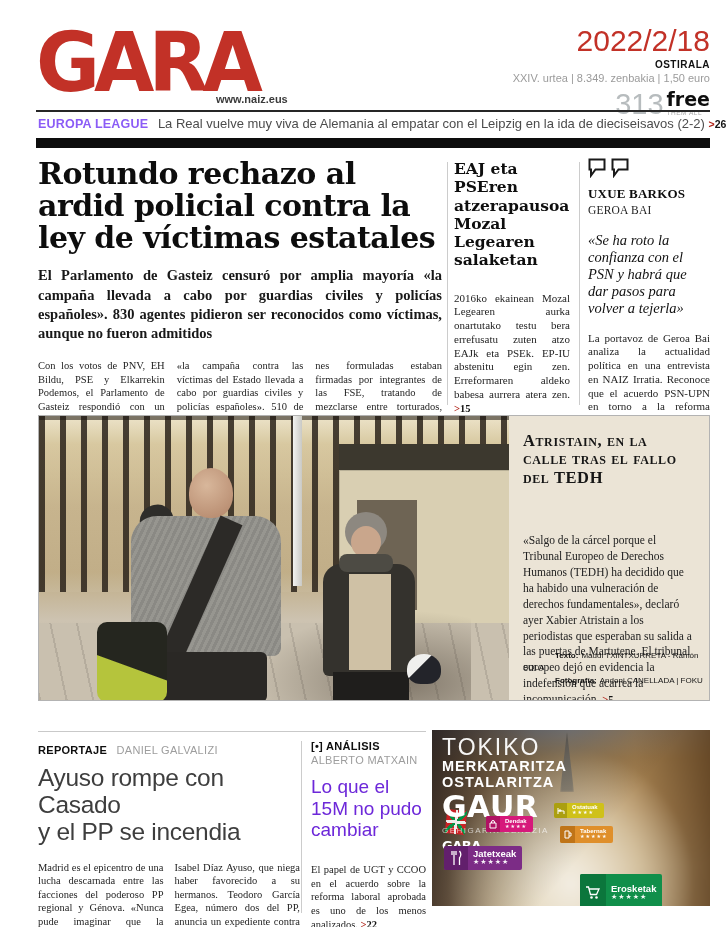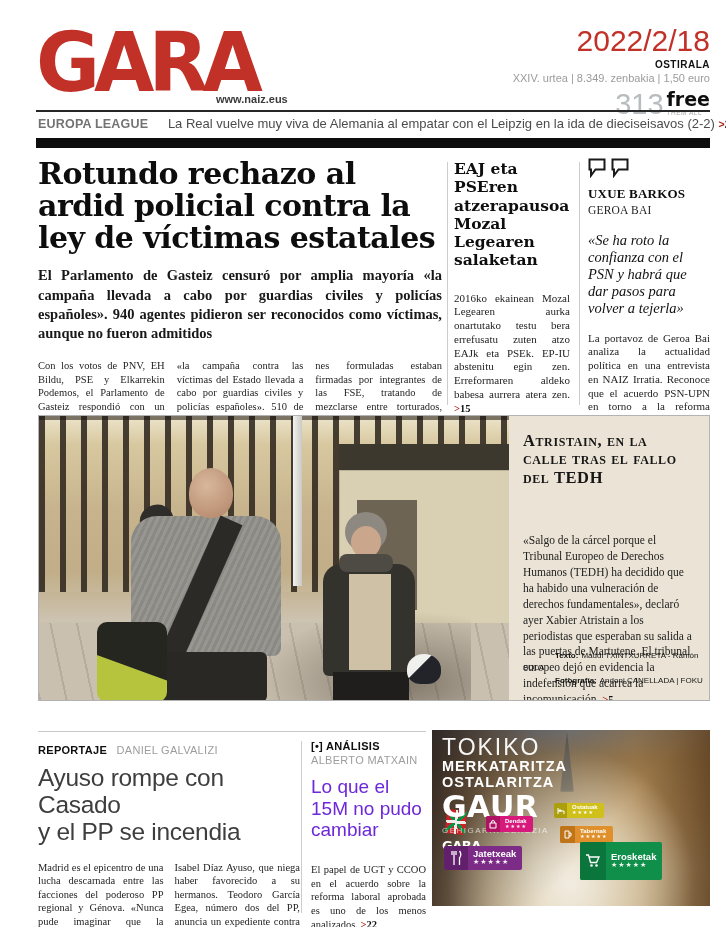--- a/index.html
+++ b/index.html
@@ -21,21 +21,21 @@
   .mast-date { font-size:30px; color:#c23127; letter-spacing:0px; line-height:1; }
   .mast-day { font-size:10px; font-weight:bold; color:#111; margin-top:3px; letter-spacing:.5px;}
   .mast-edition { font-size:11px; color:#9b9b9b; margin-top:2px; }
   .mast-free { margin-top:6px; display:flex; justify-content:flex-end; align-items:flex-start; gap:3px;}
   .free-num { font-size:29px; color:#b7bcbe; line-height:1; }
   .free-word { font-family:"DejaVu Sans", sans-serif; font-weight:bold; font-size:19px; line-height:1; color:#0e0e0e; }
   .free-sub { font-size:6.5px; color:#a8a8a8; letter-spacing:.5px; text-align:left;}
   .rule-thin { position:absolute; left:36px; right:16px; top:110px; height:2px; background:#262626; }
   
   .europa { position:absolute; left:38px; right:16px; top:116px; font-size:13px; color:#4c4c4c; white-space:nowrap; }
-  .europa b { font-size:12.5px; color:#737373; letter-spacing:.2px; margin-right:16px;}
+  .europa b { font-size:12.5px; color:#8b5cf6; letter-spacing:.2px; margin-right:6px;}
   .ref { font-weight:bold; color:#141414; font-size:10.5px; }
   .ref .arrow { font-style:normal; color:#b02318; font-weight:bold; }
   .rule-thick { position:absolute; left:36px; right:16px; top:138px; height:10px; background:#0d0d0d; }
   .lead { position:absolute; left:38px; top:158px; width:404px; }
   .lead-headline {
     font-family:"DejaVu Serif", serif; font-weight:bold; font-size:30px;
     line-height:1.07; color:#0d0d0d; letter-spacing:-0.5px;
   }
   .lead-stand {
     margin-top:12px; font-family:"Liberation Serif", serif; font-weight:bold;
@@ -141,21 +141,21 @@
   .tag-pink  { left:54px; top:86px; height:16px; background:#d6197b; }
   .tag-pink .ticon { width:14px; background:#b01263;}
   .tag-yellow{ left:122px; top:73px; height:15px; background:#cfc119; }
   .tag-yellow .ticon { width:13px; background:#ab9f10;}
   .tag-orange{ left:128px; top:96px; height:17px; background:#df8f2b; }
   .tag-orange .ticon { width:15px; background:#bf7418;}
   .tag-sm .tlabel { font-size:6px; }
   .tag-sm .tstars { font-size:5px; }
   .tag-purple{ left:12px; top:116px; height:24px; background:#7c2c86; }
   .tag-purple .ticon { width:24px; background:#621f6c; }
-  .tag-green { left:148px; top:112px; height:38px; background:#108f4a; }
+  .tag-green { left:148px; top:144px; height:38px; background:#108f4a; }
   .tag-green .ticon { width:26px; background:#0b763c; }
   .tag-lg .tlabel { font-size:9.5px; }
   .tag-lg .tstars { font-size:7px; }
 </style>
 </head>
 <body>
 
 <div class="page">
 
   <div class="logo">GARA</div>
@@ -180,21 +180,21 @@
     <span class="ref"><i class="arrow">&gt;</i><span>26</span></span>
   </div>
   <div class="rule-thick"></div>
 
   <div class="lead">
     <div class="lead-headline">
       <div>Rotundo rechazo al</div>
       <div>ardid policial contra la</div>
       <div>ley de víctimas estatales</div>
     </div>
-    <div class="lead-stand">El Parlamento de Gasteiz censuró por amplia mayoría «la campaña llevada a cabo por guardias civiles y policías españoles». 940 agentes pidieron ser reconocidos como víctimas, aunque no fueron admitidos</div>
+    <div class="lead-stand">El Parlamento de Gasteiz censuró por amplia mayoría «la campaña llevada a cabo por guardias civiles y policías españoles». 830 agentes pidieron ser reconocidos como víctimas, aunque no fueron admitidos</div>
     <div class="lead-cols">
       <p>Con los votos de PNV, EH Bildu, PSE y Elkarrekin Podemos, el Parlamento de Gasteiz respondió con un rotundo rechazo a</p>
       <p>«la campaña contra las víctimas del Estado llevada a cabo por guardias civiles y policías españoles». 510 de las 1.220 peticio-</p>
       <p><span>nes formuladas estaban firmadas por integrantes de las FSE, tratando de mezclarse entre torturados, heridos y muertos.</span>
         <span class="ref"><i class="arrow">&gt;</i><span>2-3</span></span></p>
     </div>
   </div>
 
   <div class="vdiv" style="left:447px; top:162px; height:243px;"></div>
 

